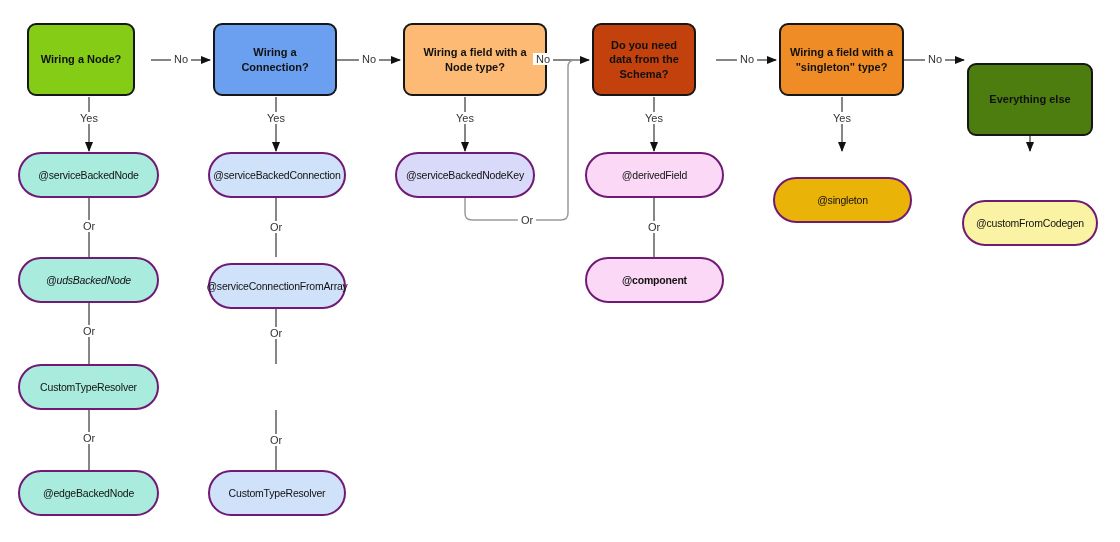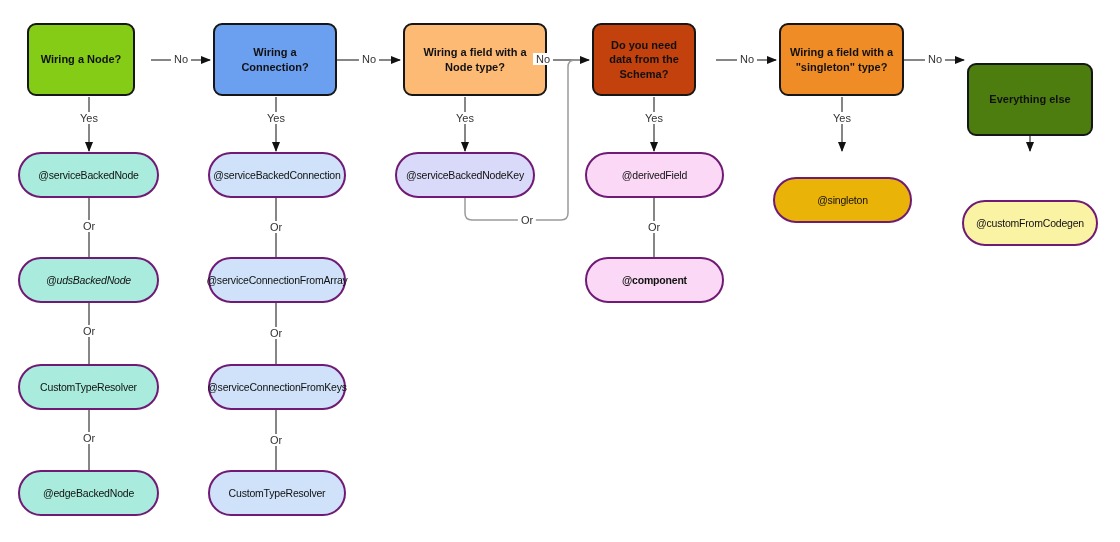--- a/index.html
+++ b/index.html
@@ -72,22 +72,21 @@
   <div class="qbox" style="left: 592px; top: 23px; width: 104px; background-color: #c2410c;">Do you need data from the Schema?</div>
   <div class="qbox" style="left: 779px; top: 23px; width: 125px; background-color: rgb(240, 140, 38);">Wiring a field with a "singleton" type?</div>
   <div class="qbox" style="left: 967px; top: 23px; width: 126px; background-color: #4d7c0f; margin-top: 40px;">Everything else</div>
 
   <div class="pill" style="left: 18px; top: 152px; width: 141px; background-color: rgb(169, 236, 221);">@serviceBackedNode</div>
   <div class="pill" style="left: 18px; top: 257px; width: 141px; background-color: rgb(169, 236, 221); font-style: italic;">@udsBackedNode</div>
   <div class="pill" style="left: 18px; top: 364px; width: 141px; background-color: rgb(169, 236, 221);">CustomTypeResolver</div>
   <div class="pill" style="left: 18px; top: 470px; width: 141px; background-color: rgb(169, 236, 221);">@edgeBackedNode</div>
 
   <div class="pill" style="left: 208px; top: 152px; width: 138px; background-color: rgb(207, 226, 249);">@serviceBackedConnection</div>
-  <div class="pill" style="left: 208px; top: 257px; width: 138px; background-color: rgb(207, 226, 249);">@serviceConnectionFromArray</div>
-  <div class="pill" style="left: 208px; top: 364px; width: 138px; background-color: rgb(207, 226, 249);">@serviceConnectionFromKeys</div>
+  <div class="pill" style="left: 208px; top: 263px; width: 138px; background-color: rgb(207, 226, 249);">@serviceConnectionFromArray</div>
   <div class="pill" style="left: 208px; top: 470px; width: 138px; background-color: rgb(207, 226, 249);">CustomTypeResolver</div>
 
   <div class="pill" style="left: 395px; top: 152px; width: 140px; background-color: rgb(217, 217, 249);">@serviceBackedNodeKey</div>
 
   <div class="pill" style="left: 585px; top: 152px; width: 139px; background-color: rgb(251, 217, 246);">@derivedField</div>
   <div class="pill" style="left: 585px; top: 257px; width: 139px; background-color: rgb(251, 217, 246); font-weight: bold;">@component</div>
 
   <div class="pill" style="left: 773px; top: 152px; width: 139px; background-color: #eab308; margin-top: 25px;">@singleton</div>
 
   <div class="pill" style="left: 962px; top: 152px; width: 136px; background-color: rgb(251, 243, 164); margin-top: 48px;">@customFromCodegen</div>

